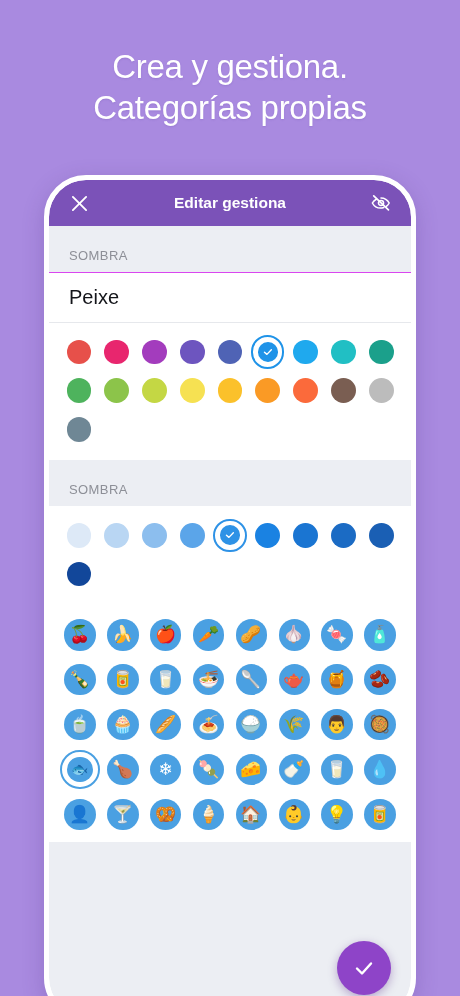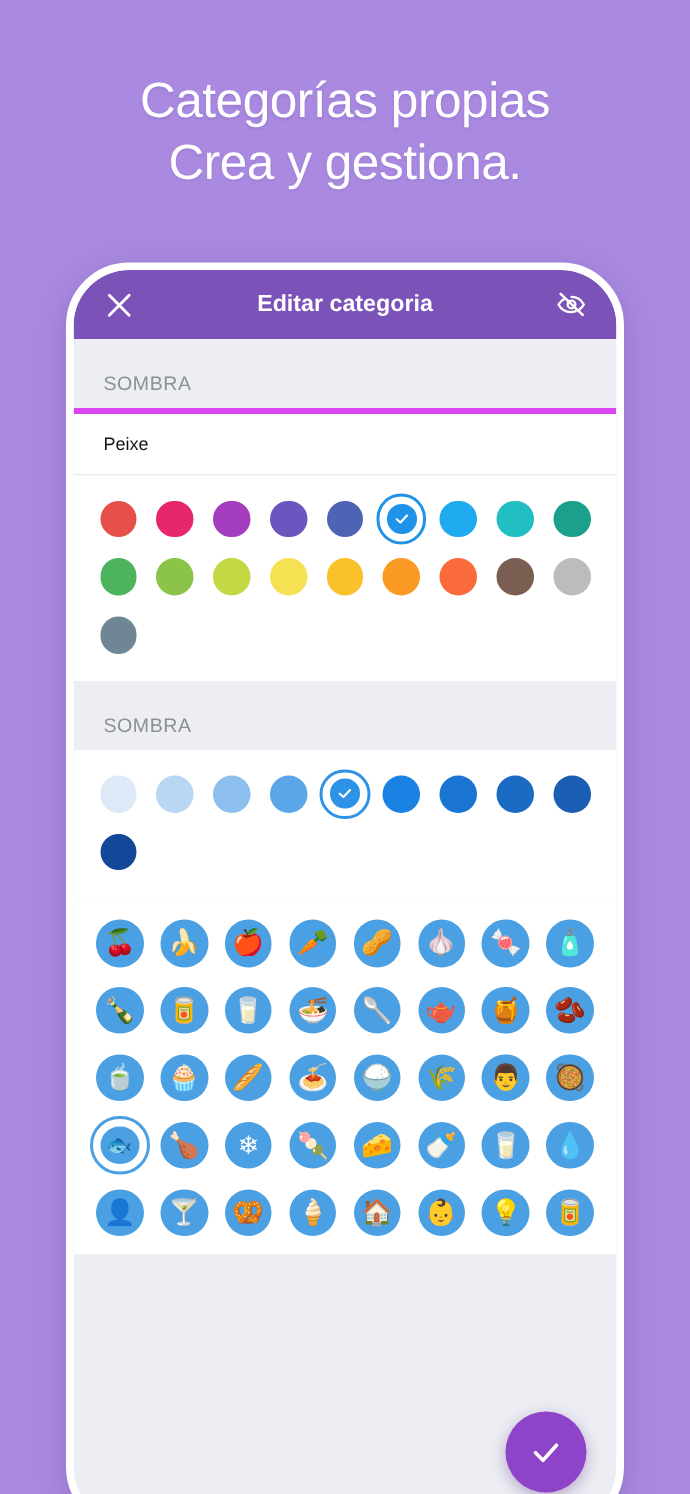--- a/index.html
+++ b/index.html
@@ -115,22 +115,22 @@
   }
   .section-hdr {
     padding: 22px 20px 9px 20px;
     color: #8d8f97;
     font-size: 13px;
     letter-spacing: .4px;
   }
   .card { background: #ffffff; }
   .field {
     padding: 13px 20px;
-    font-size: 12px; color: #14151a;
-    border-top: 4px solid #d946ef;
+    font-size: 20px; color: #14151a;
+    border-top: 1px solid #d946ef;
     border-bottom: 1px solid #e6e8ec;
   }
 
   
   .swatch-grid {
     display: grid;
     grid-template-columns: repeat(9, 1fr);
     gap: 7px 6px;
     padding: 13px 14px 15px 14px;
   }
@@ -201,35 +201,35 @@
     display: flex; align-items: center; justify-content: center;
     box-shadow: 0 3px 10px rgba(80,30,130,.35);
     cursor: pointer;
     z-index: 9;
   }
 </style>
 </head>
 <body>
 
 <div class="promo">
+  <div class="promo-line">Crea y gestiona.</div>
   <div class="promo-line">Categorías propias</div>
-  <div class="promo-line">Crea y gestiona.</div>
 </div>
 
 <div class="phone">
   <div class="screen">
 
 
     <div class="appbar">
       <div class="icon-btn">
         <svg width="17" height="17" viewBox="0 0 18 18">
           <path d="M2 2 16 16M16 2 2 16" stroke="#fff" stroke-width="2" stroke-linecap="round"></path>
         </svg>
       </div>
-      <div class="appbar-title">Editar categoria</div>
+      <div class="appbar-title">Editar gestiona</div>
       <div class="spacer"></div>
       <div class="icon-btn">
         <svg width="20" height="18" viewBox="0 0 22 18">
           <path d="M11 3.4c4 0 7.4 2.6 9 5.6-.7 1.3-1.8 2.6-3.1 3.6M6.2 4.6C3.9 5.8 2.3 7.5 1.5 9c1.6 3 5 5.6 9 5.6 1.3 0 2.5-.3 3.6-.7" stroke="#fff" stroke-width="1.7" fill="none" stroke-linecap="round"></path>
           <circle cx="11" cy="9" r="2.8" stroke="#fff" stroke-width="1.7" fill="none"></circle>
           <path d="M3 1.2 19.2 16.6" stroke="#fff" stroke-width="1.9" stroke-linecap="round"></path>
         </svg>
       </div>
     </div>
 

